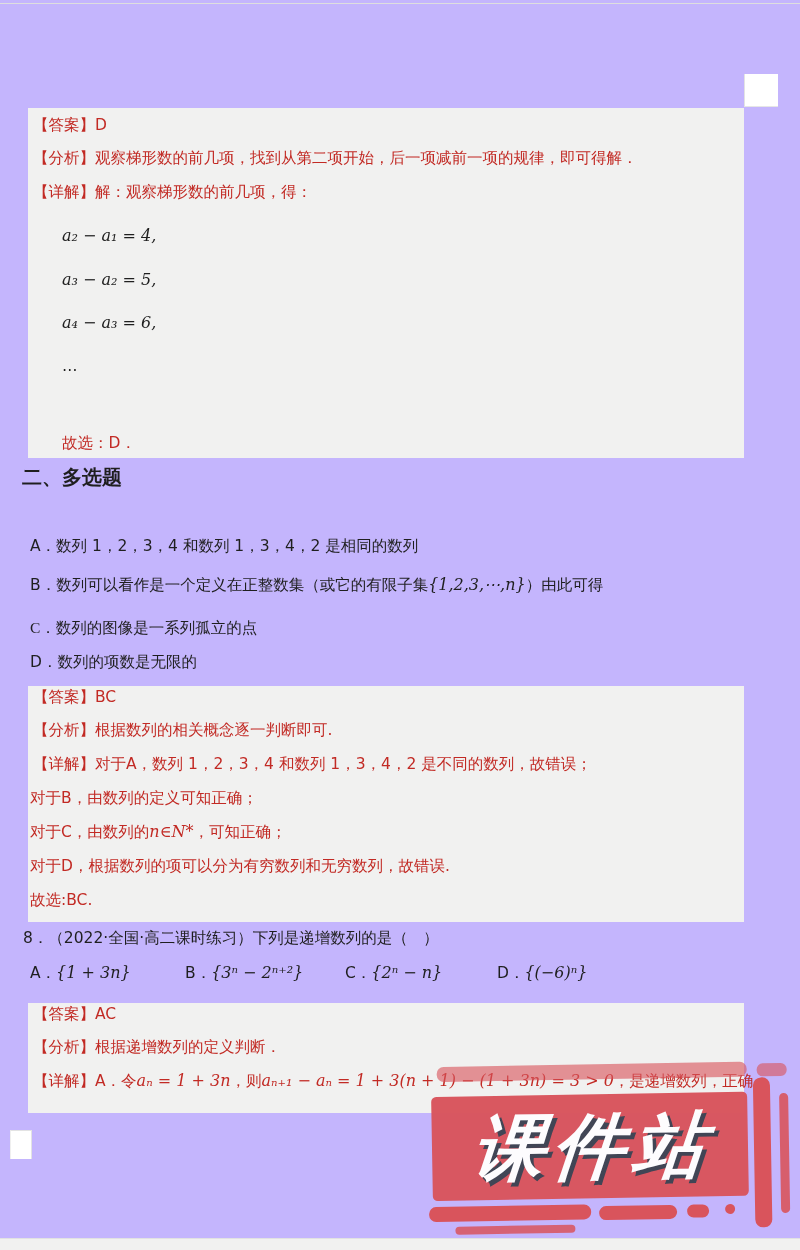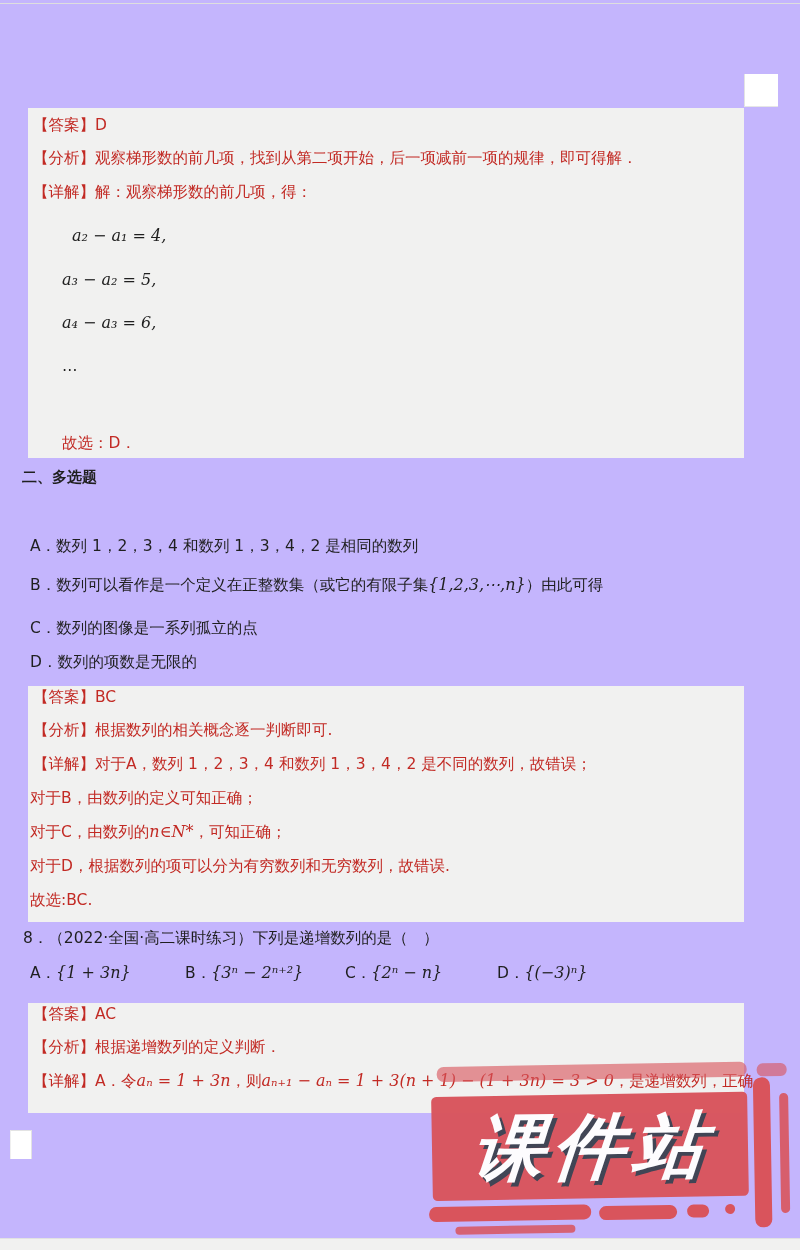--- a/index.html
+++ b/index.html
@@ -17,21 +17,21 @@
   .bottom-strip{position:absolute;left:0;top:1238px;width:800px;height:12px;background:var(--block-bg);border-top:1px solid #e2e2e2;}
 
   .ans-block{position:absolute;left:28px;width:716px;background:var(--block-bg);}
   .b1{top:108px;height:350px;}
   .b2{top:686px;height:236px;}
   .b3{top:1003px;height:110px;}
 
   .line{position:absolute;white-space:nowrap;font-size:15.5px;line-height:20px;}
   .red{color:var(--red);}
   .blk{color:var(--ink);}
-  .bold{font-weight:bold;font-size:15px;}
+  .bold{font-weight:bold;font-size:20px;}
   .math{font-family:"DejaVu Serif",serif;font-style:italic;font-size:16px;}
 
   
   .corner{position:absolute;background:#ffffff;}
   .prev-corner{left:744px;top:74px;width:33px;height:32px;border-left:1px solid #e3e3e3;border-bottom:1px solid #e6e6e6;}
   .next-corner{left:10px;top:1130px;width:20px;height:28px;border-top:1px solid #e3e3e3;border-right:1px solid #e3e3e3;border-left:1px solid #efefef;}
 
   
   .stamp{position:absolute;left:424px;top:1056px;width:376px;height:182px;transform:rotate(-1deg);}
   .stamp div{position:absolute;background:var(--stamp);}
@@ -62,47 +62,47 @@
   <div class="top-hairline"></div>
 
   <div class="corner prev-corner"></div>
 
   <div class="corner next-corner"></div>
 
   <div class="ans-block b1"></div>
   <span class="line red" style="left:33px;top:115px;">【答案】D</span>
   <span class="line red" style="left:33px;top:148px;">【分析】观察梯形数的前几项，找到从第二项开始，后一项减前一项的规律，即可得解．</span>
   <span class="line red" style="left:33px;top:182px;">【详解】解：观察梯形数的前几项，得：</span>
-  <span class="line blk math" style="left:62px;top:226px;margin-left:10px;">a₂ − a₁ = 4,</span>
+  <span class="line blk math" style="left:62px;top:226px;">a₂ − a₁ = 4,</span>
   <span class="line blk math" style="left:62px;top:270px;">a₃ − a₂ = 5,</span>
   <span class="line blk math" style="left:62px;top:313px;">a₄ − a₃ = 6,</span>
   <span class="line blk" style="left:62px;top:356px;">…</span>
   <span class="line red" style="left:62px;top:433px;">故选：D．</span>
 
   <span class="line blk bold" style="left:22px;top:467px;">二、多选题</span>
 
   <span class="line blk" style="left:30px;top:536px;">A．数列 1，2，3，4 和数列 1，3，4，2 是相同的数列</span>
   <span class="line blk" style="left:30px;top:575px;"><span>B．数列可以看作是一个定义在正整数集（或它的有限子集</span><span class="math">{1,2,3,⋯,n}</span><span>）由此可得</span></span>
-  <span class="line blk" style="left:30px;top:618px;">C．数列的图像是一系列孤立的点</span>
+  <span class="line blk" style="left:30px;top:618px;font-family:Liberation Serif, serif;">C．数列的图像是一系列孤立的点</span>
   <span class="line blk" style="left:30px;top:652px;">D．数列的项数是无限的</span>
 
   <div class="ans-block b2"></div>
   <span class="line red" style="left:33px;top:687px;">【答案】BC</span>
   <span class="line red" style="left:33px;top:720px;">【分析】根据数列的相关概念逐一判断即可.</span>
   <span class="line red" style="left:33px;top:754px;">【详解】对于A，数列 1，2，3，4 和数列 1，3，4，2 是不同的数列，故错误；</span>
   <span class="line red" style="left:30px;top:788px;">对于B，由数列的定义可知正确；</span>
   <span class="line red" style="left:30px;top:856px;">对于D，根据数列的项可以分为有穷数列和无穷数列，故错误.</span>
   <span class="line red" style="left:30px;top:822px;"><span>对于C，由数列的</span><span class="math">n∈N*</span><span>，可知正确；</span></span>
   <span class="line red" style="left:30px;top:890px;">故选:BC.</span>
 
   <span class="line blk" style="left:23px;top:928px;">8．（2022·全国·高二课时练习）下列是递增数列的是（　）</span>
   <span class="line blk" style="left:30px;top:963px;"><span>A．</span><span class="math">{1 + 3n}</span></span>
   <span class="line blk" style="left:185px;top:963px;"><span>B．</span><span class="math">{3ⁿ − 2ⁿ⁺²}</span></span>
   <span class="line blk" style="left:345px;top:963px;"><span>C．</span><span class="math">{2ⁿ − n}</span></span>
-  <span class="line blk" style="left:497px;top:963px;"><span>D．</span><span class="math">{(−3)ⁿ}</span></span>
+  <span class="line blk" style="left:497px;top:963px;"><span>D．</span><span class="math">{(−6)ⁿ}</span></span>
 
   <div class="ans-block b3"></div>
   <span class="line red" style="left:33px;top:1004px;">【答案】AC</span>
   <span class="line red" style="left:33px;top:1037px;">【分析】根据递增数列的定义判断．</span>
   <span class="line red" style="left:33px;top:1071px;"><span>【详解】A．令</span><span class="math">aₙ = 1 + 3n</span><span>，则</span><span class="math">aₙ₊₁ − aₙ = 1 + 3(n + 1) − (1 + 3n) = 3 &gt; 0</span><span>，是递增数列，正确；</span></span>
 
   <div class="stamp">
     <div class="dash-top"></div>
     <div class="dash-top2"></div>
     <div class="body">

